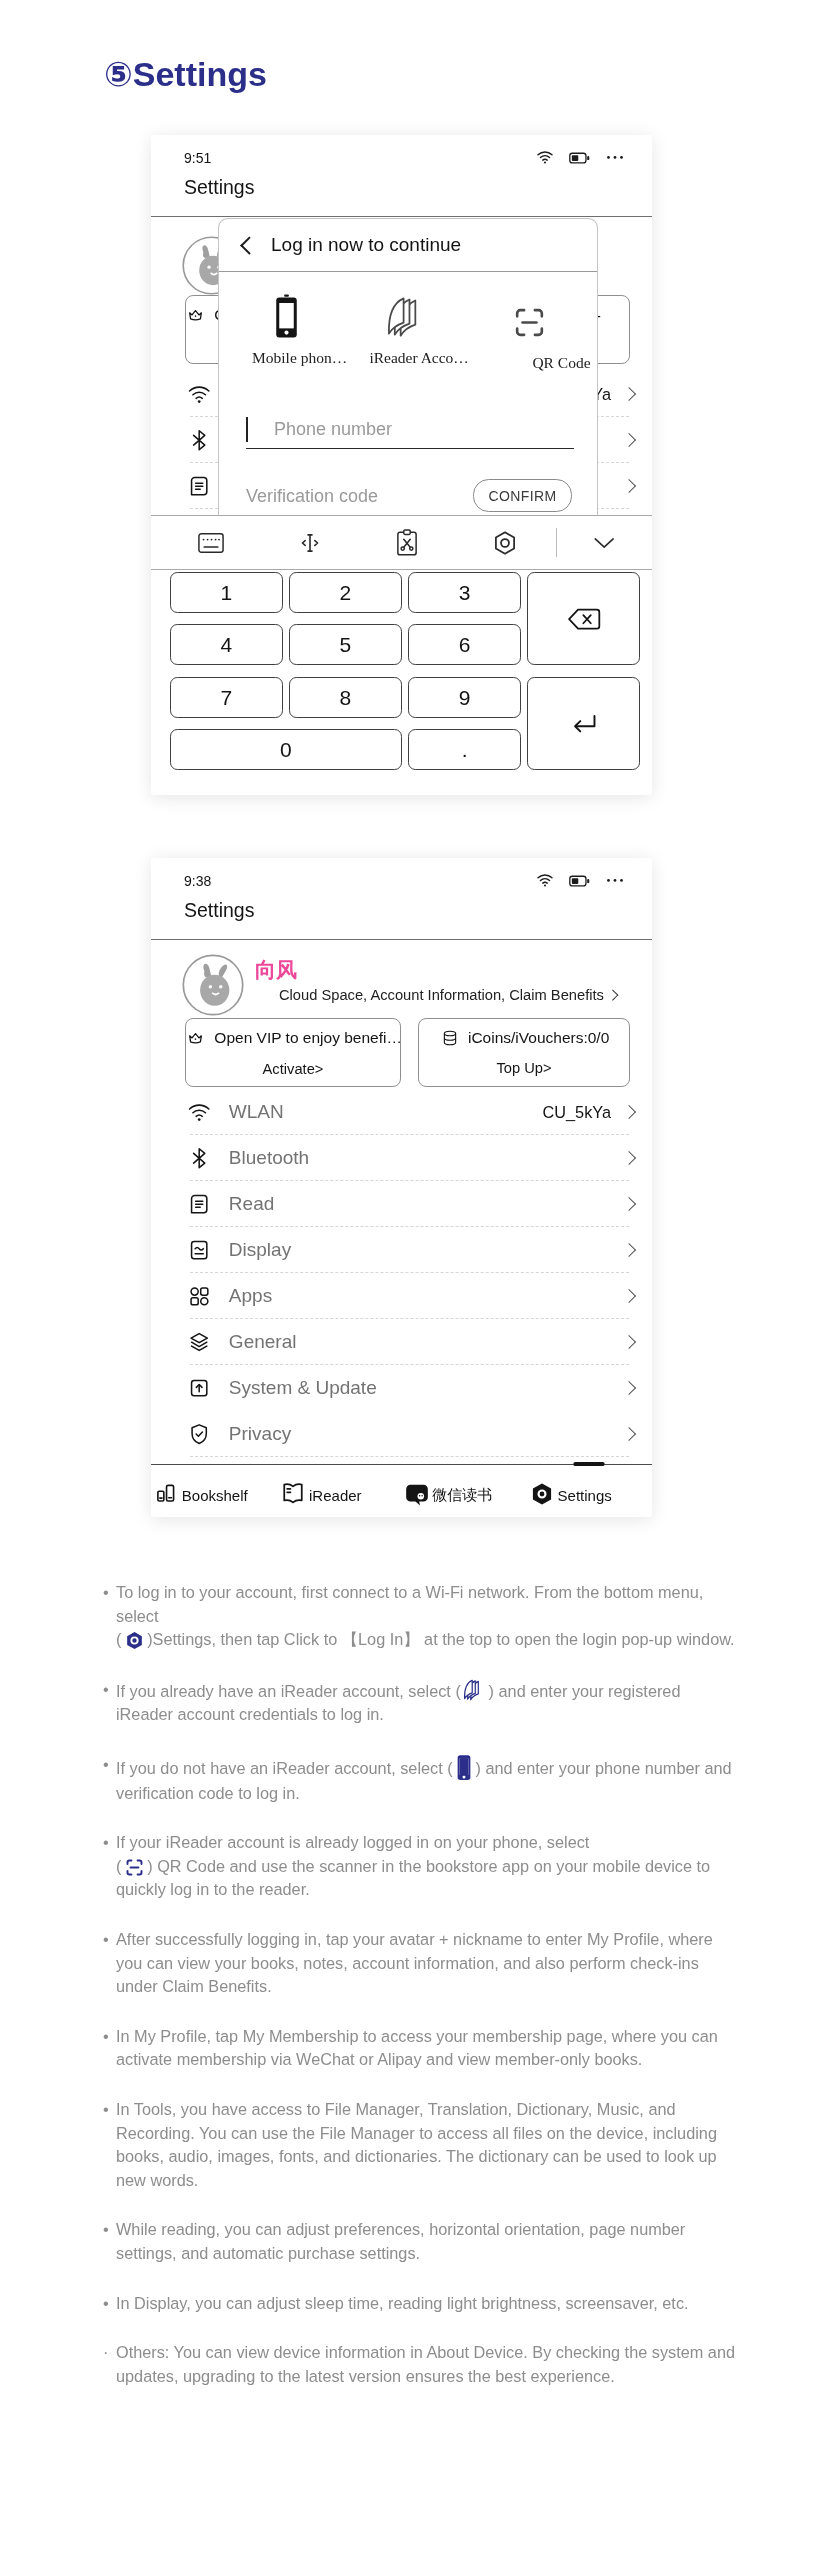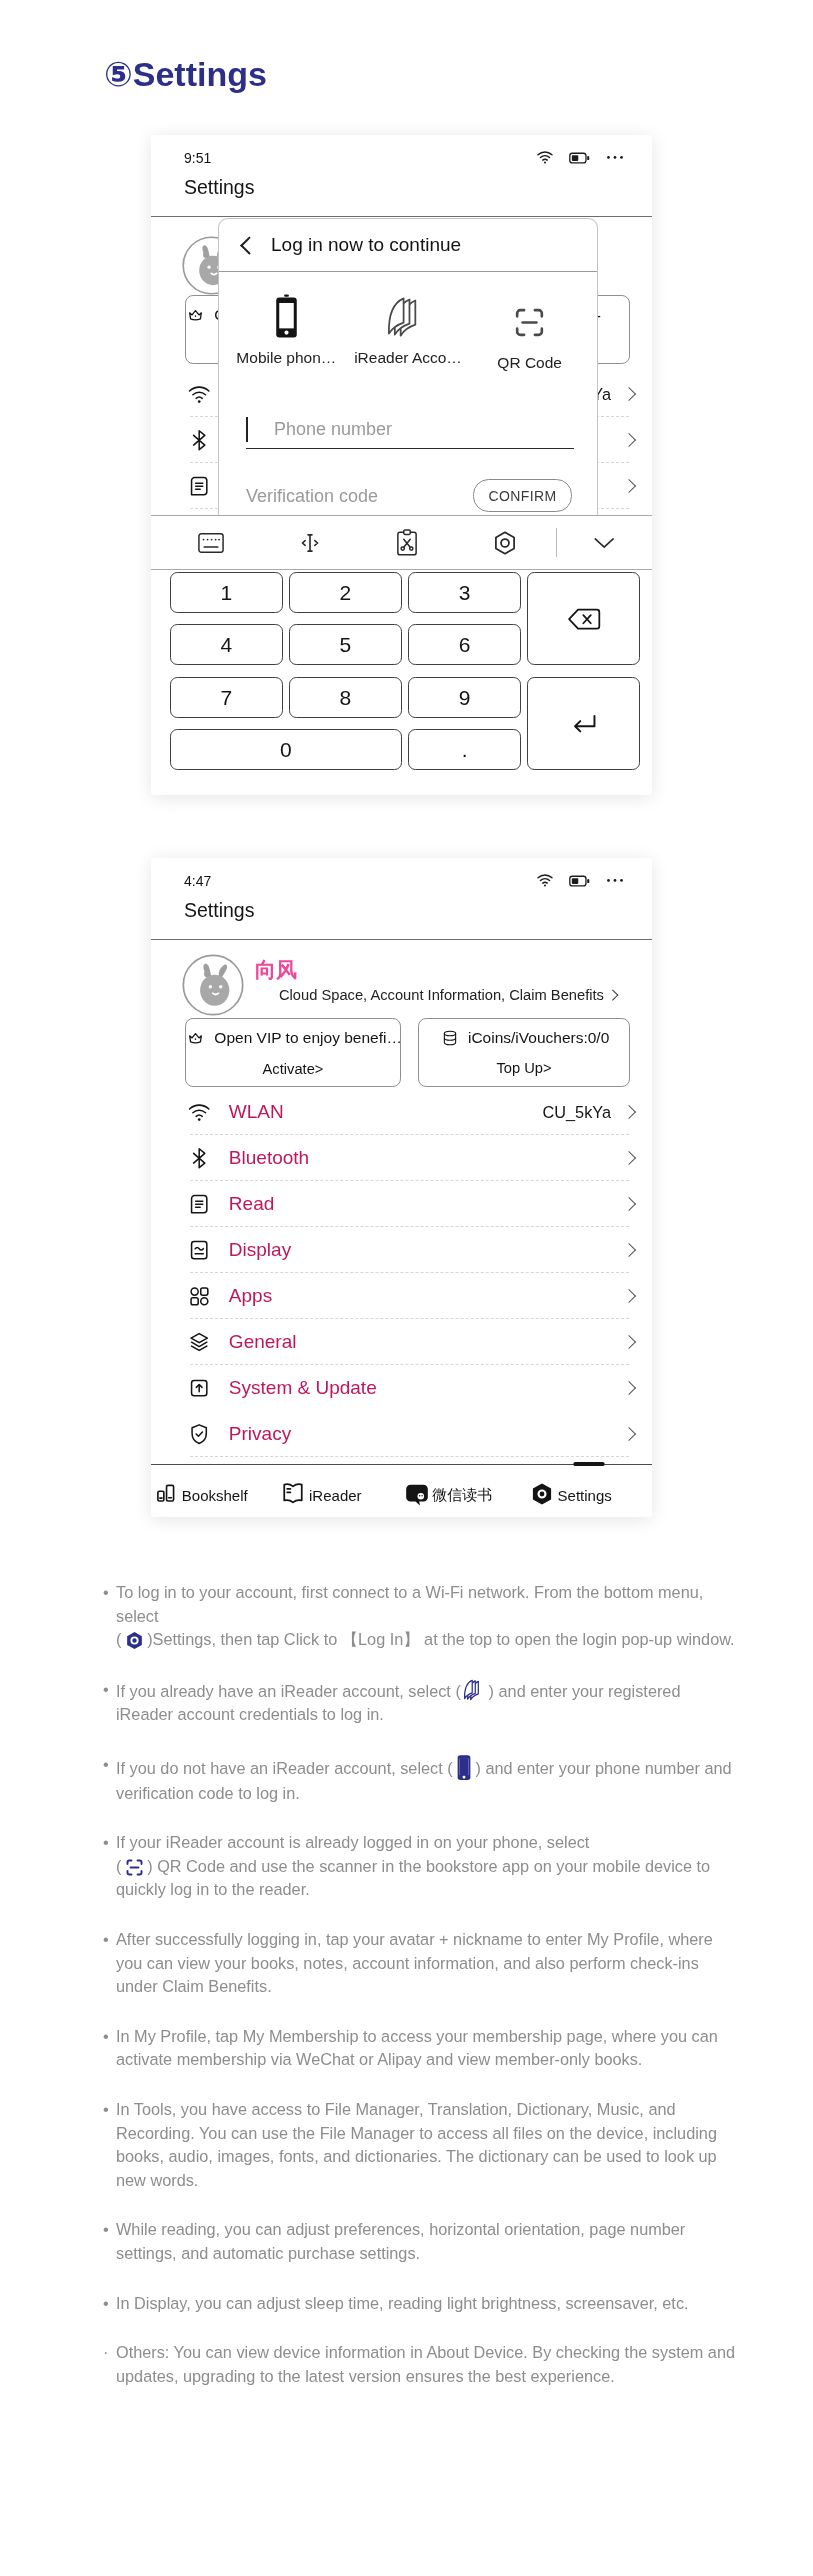--- a/index.html
+++ b/index.html
@@ -14,21 +14,21 @@
   #panel2{top:858px;height:659px;}
   .statusbar{position:absolute;top:13px;left:33px;right:26px;height:19.5px;
              display:flex;justify-content:space-between;align-items:center;}
   .time{font-size:14px;color:#141414;}
   .sicons{display:flex;gap:10.6px;align-items:center;}
   .apptitle{position:absolute;top:41px;left:33px;font-size:19.5px;font-weight:500;color:#141414;}
   .hdiv{position:absolute;left:0;right:0;top:81px;border-top:1.2px solid #6e6e6e;}
   
   .srow{position:relative;height:46px;display:flex;align-items:center;
         padding:0 18px 0 34px;box-sizing:border-box;background:transparent;}
-  .srow .lbl{margin-left:14.7px;font-size:19px;color:#be185d;flex:1;white-space:nowrap;}
+  .srow .lbl{margin-left:14.7px;font-size:19px;color:#737373;flex:1;white-space:nowrap;}
   .srow .val{font-size:16.3px;color:#141414;margin-right:13px;white-space:nowrap;}
   .dashafter::after{content:"";position:absolute;left:39px;right:23px;bottom:0;
         border-top:1.6px dashed #d6d6d6;}
   .chevR{display:inline-block;width:9px;height:9px;border-top:1.6px solid #555;
          border-right:1.6px solid #555;transform:rotate(45deg);flex:none;}
   .chevS{display:inline-block;width:6.5px;height:6.5px;border-top:1.6px solid #333;
          border-right:1.6px solid #333;transform:rotate(45deg);margin-left:4.9px;}
   .chevL{display:inline-block;width:10.6px;height:10.6px;border-left:2px solid #1c1c1c;
          border-bottom:2px solid #1c1c1c;transform:rotate(45deg);}
   
@@ -40,21 +40,21 @@
   .card .l1{margin-top:9.8px;display:flex;justify-content:center;align-items:center;gap:6.5px;
             font-size:15.5px;color:#141414;white-space:nowrap;}
   .card .l2{margin-top:13px;font-size:14.7px;color:#141414;}
   
   #dialog{position:absolute;left:67px;top:83px;width:380px;height:297px;background:#fff;
           border:1.2px solid #c4c4c4;border-bottom:none;border-radius:9.8px 9.8px 0 0;z-index:5;box-sizing:border-box;}
   .dback{position:absolute;left:24.4px;top:19.5px;}
   .dtitle{position:absolute;left:52px;top:14.7px;font-size:19px;color:#141414;}
   .ddiv{position:absolute;left:0;right:0;top:52px;border-top:1.2px solid #9a9a9a;}
   .dopts{position:absolute;left:6.5px;right:6.5px;top:68px;display:flex;}
-  .dopt{flex:1;text-align:center;}
+  .dopt{flex:1;text-align:right;font-family:Liberation Serif, serif;}
   .dopt .ibox{height:54px;display:flex;align-items:flex-end;justify-content:center;}
   .dopt .olbl{margin-top:8.1px;font-size:15.5px;color:#222;white-space:nowrap;}
   .phfield{position:absolute;left:27px;top:192px;width:328px;height:37px;
            border-bottom:1.6px solid #2a2a2a;display:flex;align-items:center;gap:24px;}
   .caret{width:1.6px;height:24.4px;background:#222;margin-right:2.4px;}
   .pholder{font-size:18px;color:#9a9a9a;}
   .vlabel{position:absolute;left:27px;top:267px;font-size:18px;color:#9a9a9a;}
   .confirm{position:absolute;left:254px;top:260px;width:97px;height:31px;border:1.2px solid #8a8a8a;
            border-radius:15.5px;display:flex;align-items:center;justify-content:center;
            font-size:14px;color:#3a3a3a;letter-spacing:0.4px;background:#fff;}
@@ -318,21 +318,21 @@
           <span>0</span>
         </div>
       <div class="key">
           <span>.</span>
         </div>
     </div>
   </div>
 
   <div class="panel" id="panel2">
     <div class="statusbar">
-      <span class="time">4:47</span>
+      <span class="time">9:38</span>
       <span class="sicons">
         <span class="nico" style="vertical-align:0">
           <svg width="18" height="14.7" viewBox="0 0 24 20" fill="none" stroke="#1c1c1c" stroke-width="2" stroke-linecap="round">
               <path d="M2.5 6.5C8 1.5 16 1.5 21.5 6.5"></path>
               <path d="M5.8 10.2c3.6-3.2 8.8-3.2 12.4 0"></path>
               <path d="M9 13.8c1.8-1.6 4.2-1.6 6 0"></path>
               <circle cx="12" cy="17" r="1.4" fill="#1c1c1c" stroke="none"></circle>
             </svg></span>
         <span class="nico" style="vertical-align:0">
           <svg width="21" height="12.2" viewBox="0 0 26 15">

